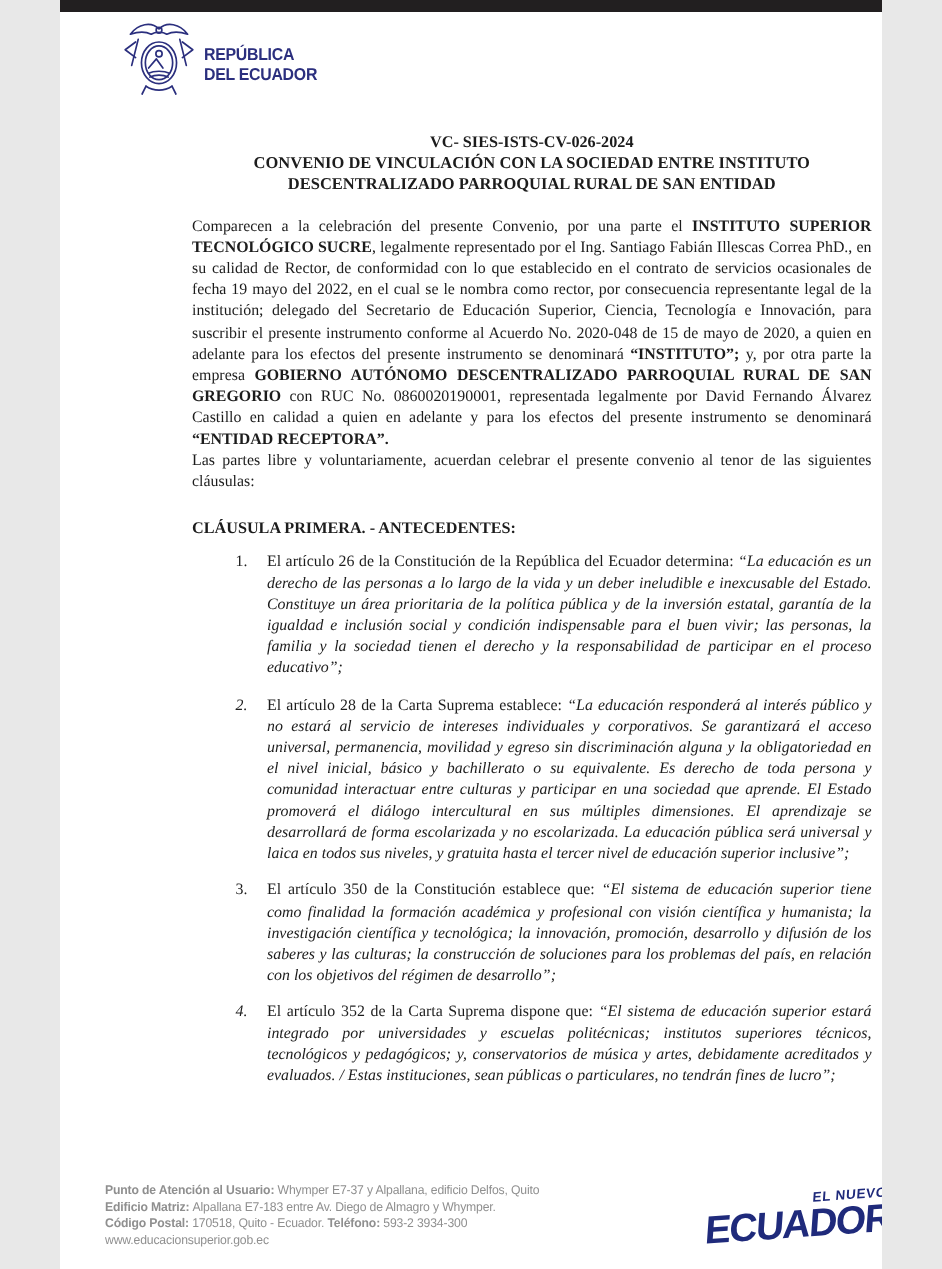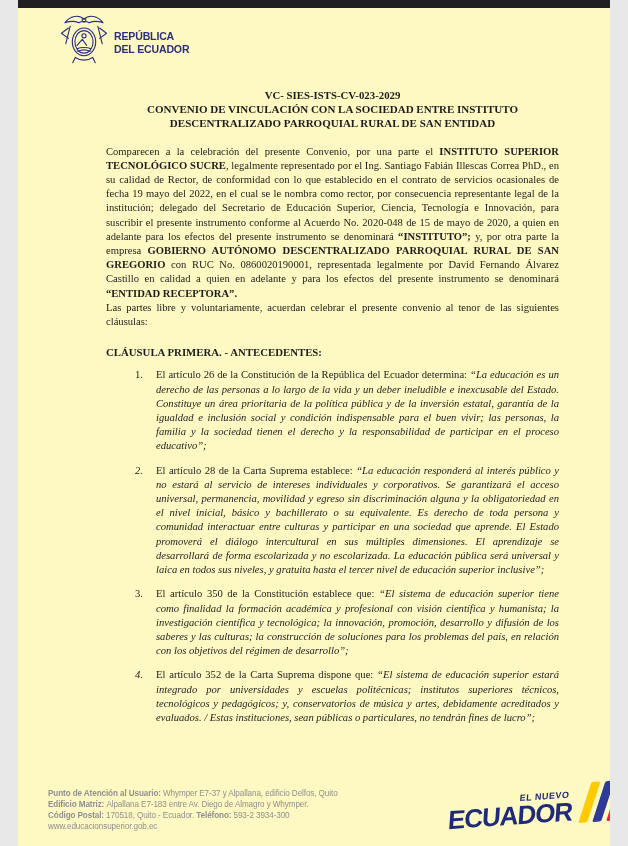--- a/index.html
+++ b/index.html
@@ -1,17 +1,17 @@
 <!DOCTYPE html>
 <html lang="es"><head>
 <meta charset="utf-8">
 <style>
   html,body{margin:0;padding:0;background:#e8e8e8;}
   .page{
-    position:relative;width:592px;height:846px;background:#fef9c3;
+    position:relative;width:548px;height:846px;background:#ffffff;
     margin:0 auto;overflow:hidden;
     font-family:"Liberation Serif", serif;color:#1c1c1c;
   }
   
   .topbar{position:absolute;top:0;left:0;width:628px;height:8px;background:#221f20;}
 
   
   .hdr{position:absolute;top:12px;left:0;width:628px;height:62px;}
   .brand{position:absolute;left:40px;top:0;display:flex;align-items:center;gap:4px;}
   .brand-text{font-family:"Liberation Sans", sans-serif;font-weight:bold;
@@ -84,21 +84,21 @@
         </svg>
       </span>
       <span class="brand-text">
         <span style="display:block">REPÚBLICA</span>
         <span style="display:block">DEL ECUADOR</span>
       </span>
     </div>
   </div>
 
   <div class="doc">
-    <div class="doc-code">VC- SIES-ISTS-CV-023-2029</div>
+    <div class="doc-code">VC- SIES-ISTS-CV-026-2024</div>
     <div class="doc-title">
       <span style="display:block">CONVENIO DE VINCULACIÓN CON LA SOCIEDAD ENTRE INSTITUTO</span>
       <span style="display:block">DESCENTRALIZADO PARROQUIAL RURAL DE SAN ENTIDAD</span>
     </div>
 
     <p class="intro runs" style="white-space:pre-line"><span>Comparecen a la celebración del presente Convenio, por una parte el </span><span class="b">INSTITUTO SUPERIOR TECNOLÓGICO SUCRE</span><span>, legalmente representado por el Ing. Santiago Fabián Illescas Correa PhD., en su calidad de Rector, de conformidad con lo que establecido en el contrato de servicios ocasionales de fecha 19 mayo del 2022, en el cual se le nombra como rector, por consecuencia representante legal de la institución; delegado del Secretario de Educación Superior, Ciencia, Tecnología e Innovación, para suscribir el presente instrumento conforme al Acuerdo No. 2020-048 de 15 de mayo de 2020, a quien en adelante para los efectos del presente instrumento se denominará </span><span class="b">“INSTITUTO”;</span><span> y, por otra parte la empresa </span><span class="b">GOBIERNO AUTÓNOMO DESCENTRALIZADO PARROQUIAL RURAL DE SAN GREGORIO</span><span> con RUC No. 0860020190001, representada legalmente por David Fernando Álvarez Castillo en calidad a quien en adelante y para los efectos del presente instrumento se denominará </span><span class="b">“ENTIDAD RECEPTORA”.</span><span>
 Las partes libre y voluntariamente, acuerdan celebrar el presente convenio al tenor de las siguientes cláusulas:</span></p>
 
     <h3 class="clause-h">CLÁUSULA PRIMERA. - ANTECEDENTES:</h3>
 

